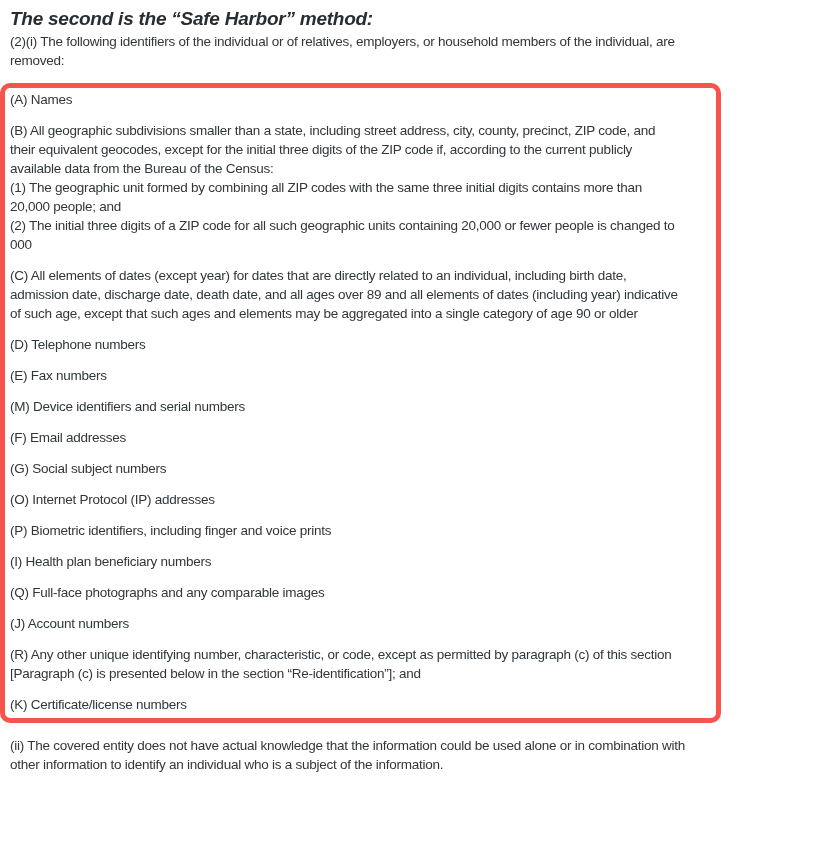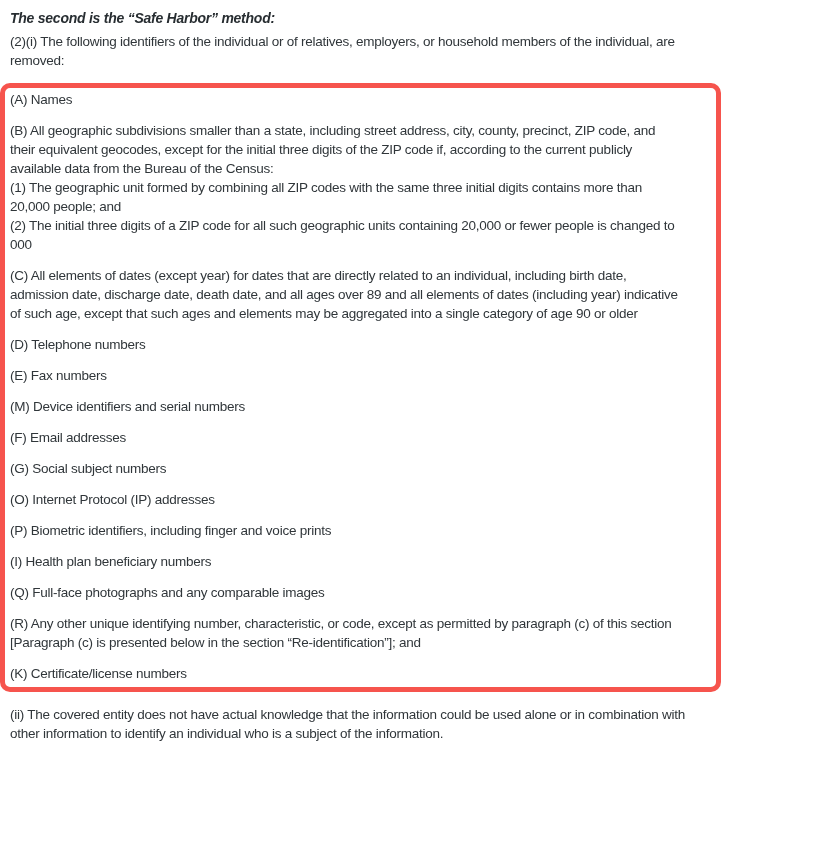--- a/index.html
+++ b/index.html
@@ -12,21 +12,21 @@
     height: 860px;
     overflow: hidden;
     font-family: "Liberation Sans", "DejaVu Sans", sans-serif;
     font-size: 13.5px;
     line-height: 19px;
     letter-spacing: -0.25px;
     color: #30363a;
     -webkit-font-smoothing: antialiased;
   }
   .doc-heading {
-    font-size: 14px;
+    font-size: 19px;
     font-weight: bold;
     font-style: italic;
     color: #272d31;
     margin: 9px 0 0 10px;
     max-width: 700px;
   }
   .doc-intro {
     margin: 4px 0 13px 10px;
     max-width: 668px;
   }
@@ -68,20 +68,21 @@
     <p class="identifier-item">(C) All elements of dates (except year) for dates that are directly related to an individual, including birth date, admission date, discharge date, death date, and all ages over 89 and all elements of dates (including year) indicative of such age, except that such ages and elements may be aggregated into a single category of age 90 or older</p>
     <p class="identifier-item">(D) Telephone numbers</p>
     <p class="identifier-item">(E) Fax numbers</p>
     <p class="identifier-item">(M) Device identifiers and serial numbers</p>
     <p class="identifier-item">(F) Email addresses</p>
     <p class="identifier-item">(G) Social subject numbers</p>
     <p class="identifier-item">(O) Internet Protocol (IP) addresses</p>
     <p class="identifier-item">(P) Biometric identifiers, including finger and voice prints</p>
     <p class="identifier-item">(I) Health plan beneficiary numbers</p>
     <p class="identifier-item">(Q) Full-face photographs and any comparable images</p>
+    <p class="identifier-item">(J) Account numbers</p>
     <p class="identifier-item">(R) Any other unique identifying number, characteristic, or code, except as permitted by paragraph (c) of this section
 [Paragraph (c) is presented below in the section “Re-identification”]; and</p>
     <p class="identifier-item">(K) Certificate/license numbers</p>
   </div>
 
   <p class="doc-outro">(ii) The covered entity does not have actual knowledge that the information could be used alone or in combination with other information to identify an individual who is a subject of the information.</p>
 
 </div>
 
 </body></html>

